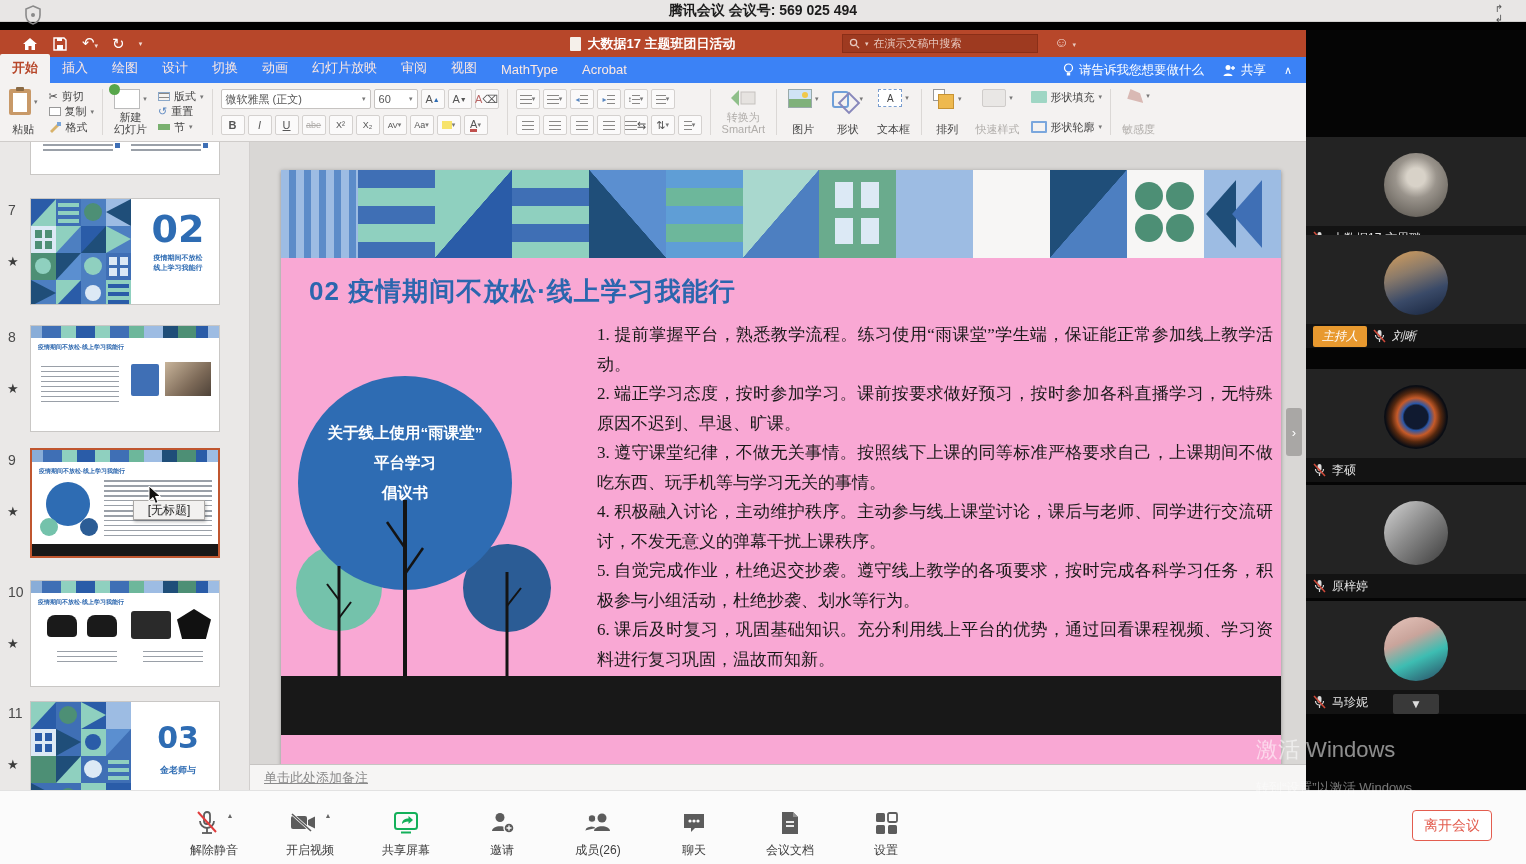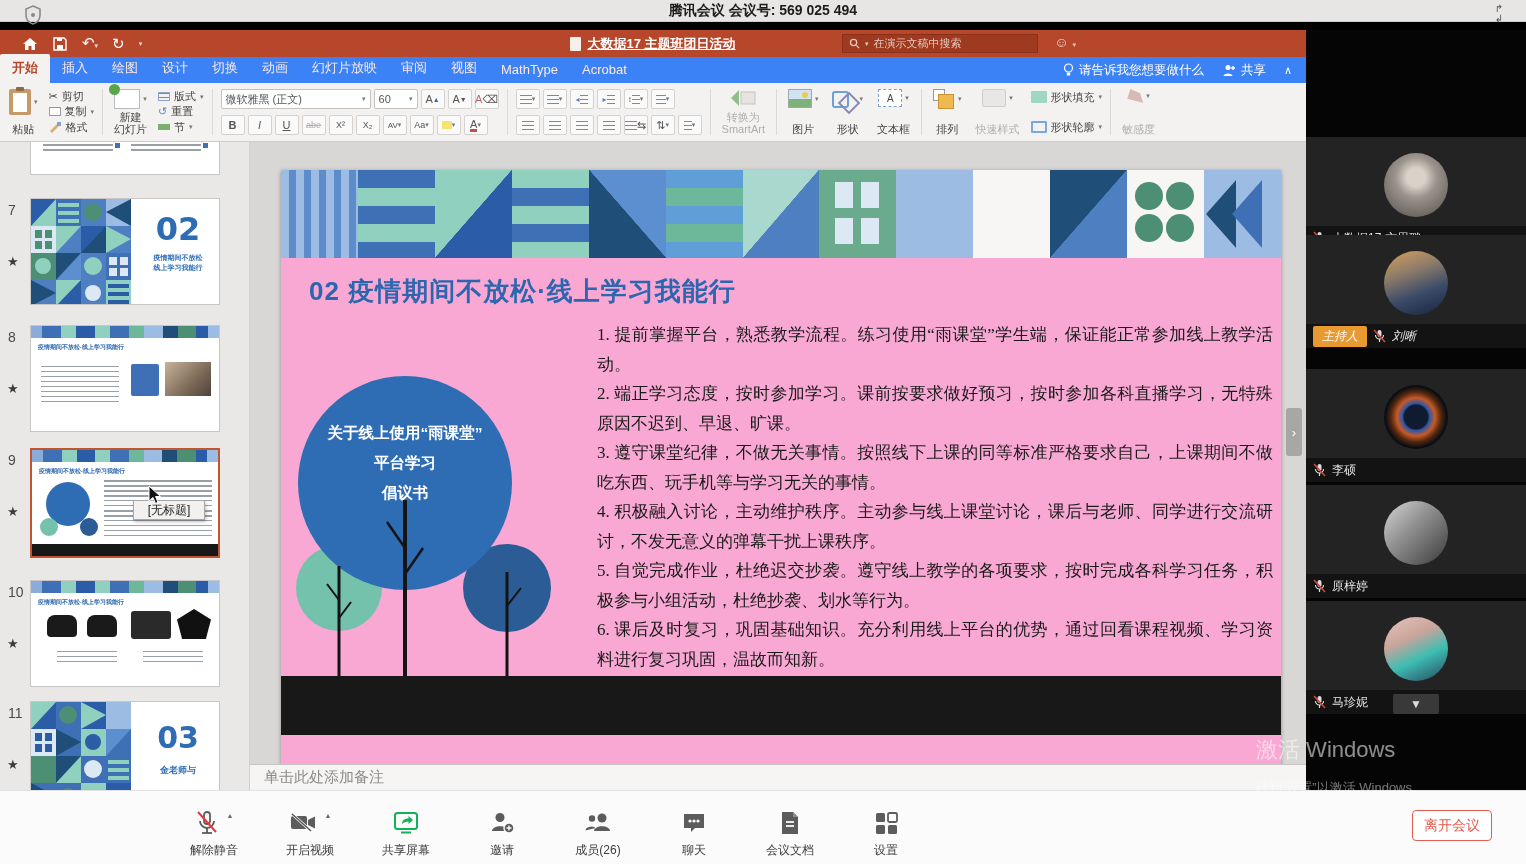--- a/index.html
+++ b/index.html
@@ -19,21 +19,21 @@
   
   .ppt { position:absolute; left:0; top:30px; width:1306px; height:760px; background:#d9d7d5; }
 
   .ppt-titlebar { position:absolute; left:0; top:0; width:100%; height:27px; background:#b7472a;
     display:flex; align-items:center; color:#fff; }
   .qat { display:flex; align-items:center; gap:14px; padding-left:22px; font-size:14px; }
   .qat .ic { width:16px; height:16px; display:inline-block; }
   .qat .ud { font-size:15px; line-height:15px; }
   .doc-title-wrap { position:absolute; left:0; right:0; top:0; height:27px; display:flex;
     align-items:center; justify-content:center; gap:6px; pointer-events:none; }
-  .doc-title { font-size:13px; color:#fff; font-weight:bold;text-decoration:underline; }
+  .doc-title { font-size:13px; color:#fff; font-weight:bold; }
   .doc-icon { width:11px; height:14px; background:#f5f0ea; border-radius:1px; position:relative; }
   .searchbox { position:absolute; right:268px; top:4px; width:196px; height:19px;
     background:#9e3a20; border:1px solid #8a2f18; display:flex; align-items:center;
     gap:5px; padding:0 6px; }
   .searchbox .ph { font-size:11px; color:#e8c9bf; }
   .smiley { position:absolute; right:230px; top:4px; color:#f3ddd5; font-size:14px; }
 
   .ppt-tabs { position:absolute; left:0; top:27px; width:100%; height:26px; background:#3b82f6;
     display:flex; align-items:flex-end; color:#fde8e1; font-size:13px; }
   .tab { padding:5px 12px 6px 12px; cursor:default; }
@@ -146,21 +146,21 @@
     text-align:center; padding-top:42px; z-index:2; }
   .circ-teal { position:absolute; left:15px; top:375px; width:86px; height:86px; border-radius:50%;
     background:#74c2ab; z-index:1; }
   .circ-navy { position:absolute; left:182px; top:374px; width:88px; height:88px; border-radius:50%;
     background:#2b5c95; z-index:1; }
   .trees { position:absolute; left:0; top:0; width:330px; height:565px; z-index:3; pointer-events:none; }
   .black-band { position:absolute; left:0; top:506px; width:100%; height:59px; background:#181818; z-index:4; }
 
   .notes { position:absolute; left:0; bottom:0; width:100%; height:26px; background:#f6f5f4;
     border-top:1px solid #c6c4c2; display:flex; align-items:center; padding-left:14px;
-    font-size:15px; color:#8a8a8a; }
+    font-size:13px; color:#8a8a8a;text-decoration:underline; }
   .edge-chevron { position:absolute; right:4px; top:266px; width:16px; height:48px; background:#a9a7a5;
     border-radius:3px; color:#fff; display:flex; align-items:center; justify-content:center;
     font-size:13px; z-index:5; }
 
   
   .vpanel { position:absolute; left:1306px; top:30px; width:220px; height:760px; background:#050505; }
   .vtile { position:absolute; left:0; width:220px; height:113px; background:#232323; overflow:hidden; }
   .avatar { position:absolute; left:78px; top:16px; width:64px; height:64px; border-radius:50%; }
   .a1 { background:radial-gradient(circle at 50% 38%,#d8d2c8 0 18%,#9a948c 40%,#6f6a63 75%,#4c4843 100%); }
   .a2 { background:linear-gradient(160deg,#d8a05c 0%,#8a7a6a 35%,#3a4a68 65%,#16233c 100%); }
@@ -519,21 +519,21 @@
           <polygon points="0,81 25,94 0,107" fill="#1f4e79"></polygon>
           <rect x="25" y="81" width="25" height="26" fill="#8fd0bf"></rect>
             <polygon points="25,107 50,81 50,107" fill="#2a5ca8"></polygon>
           <circle cx="62" cy="94" r="8" fill="#dce9f5"></circle>
           <rect x="75" y="81" width="25" height="26" fill="#8fd0bf"></rect>
             <rect x="77" y="85" width="21" height="4" fill="#2a5ca8"></rect>
             <rect x="77" y="93" width="21" height="4" fill="#2a5ca8"></rect>
             <rect x="77" y="101" width="21" height="4" fill="#2a5ca8"></rect>
         </svg>
         <div style="position:absolute;left:108px;top:14px;width:78px;text-align:center;">
-          <div class="m-num" style="font-size:32px;line-height:32px;">02</div>
+          <div class="m-num" style="font-size:38px;line-height:32px;">02</div>
           <div style="font-size:7px;color:#2e6cb3;font-weight:bold;margin-top:8px;">疫情期间不放松</div>
           <div style="font-size:7px;color:#2e6cb3;font-weight:bold;">线上学习我能行</div>
         </div>
       </div>
 
       <span class="thumb-num" style="top:187px;">8</span>
       <span class="thumb-star" style="top:239px;">★</span>
       <div class="thumb" style="top:183px;">
         <div class="strip-mini"></div>
         <div class="mini-title">疫情期间不放松·线上学习我能行</div>

